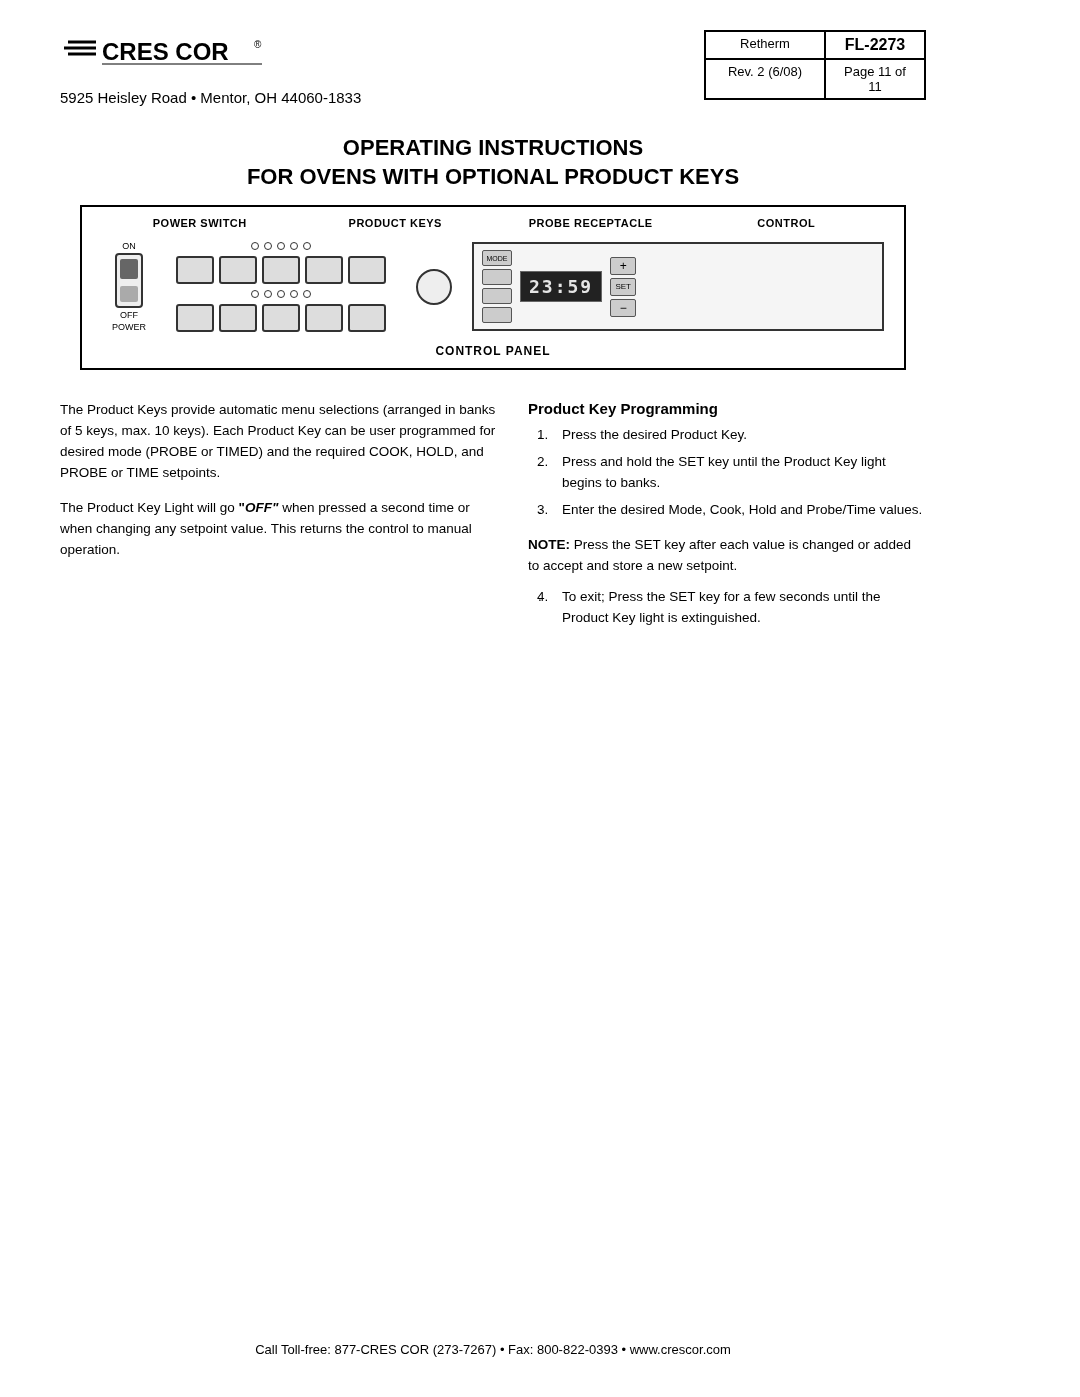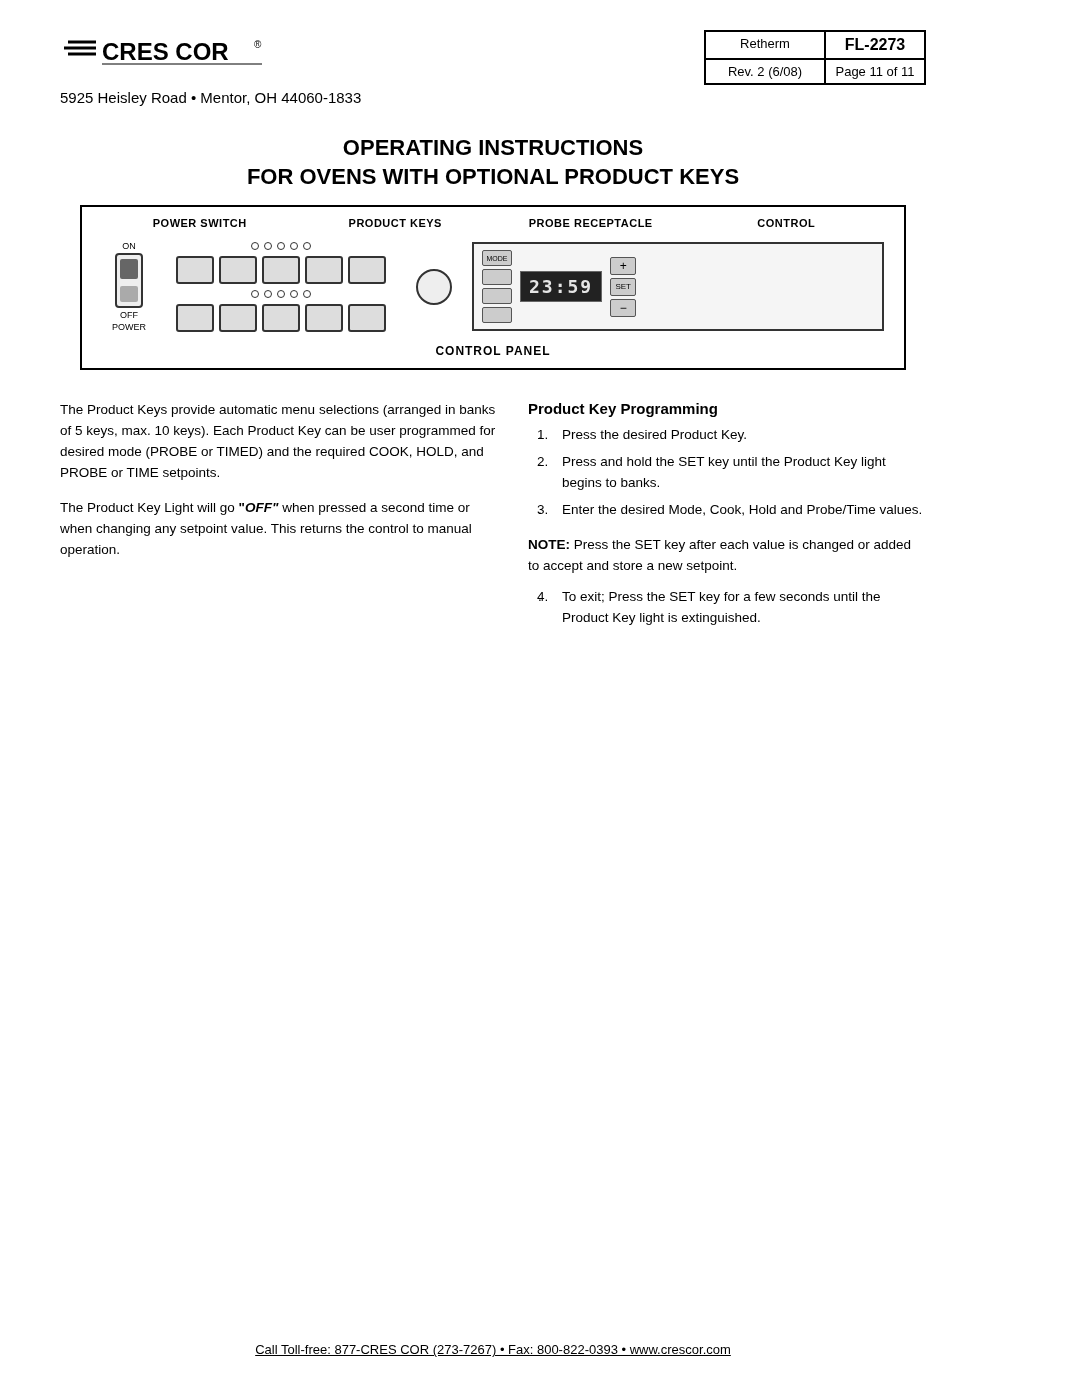--- a/index.html
+++ b/index.html
@@ -50,21 +50,21 @@
     .header-info-box {
       border: 1px solid #000;
       display: grid;
       grid-template-columns: 120px 100px;
       grid-template-rows: auto auto;
       font-size: 13px;
     }
 
     .header-info-box .cell {
       border: 1px solid #000;
-      padding: 4px 8px;
+      padding: 4px 16px;
       text-align: center;
     }
 
     .header-info-box .cell.bold {
       font-weight: bold;
       font-size: 16px;
     }
 
     
     .main-title {
@@ -340,21 +340,20 @@
       font-size: 13.5px;
     }
 
     
     .footer {
       text-align: center;
       font-size: 13px;
       margin-top: auto;
       padding-top: 20px;
       border-top: none;
-      text-decoration: underline;
     }
   </style>
 </head>
 <body>
 
 <div class="page-wrapper">
 
   <div class="header">
     <div class="logo-area">
 

